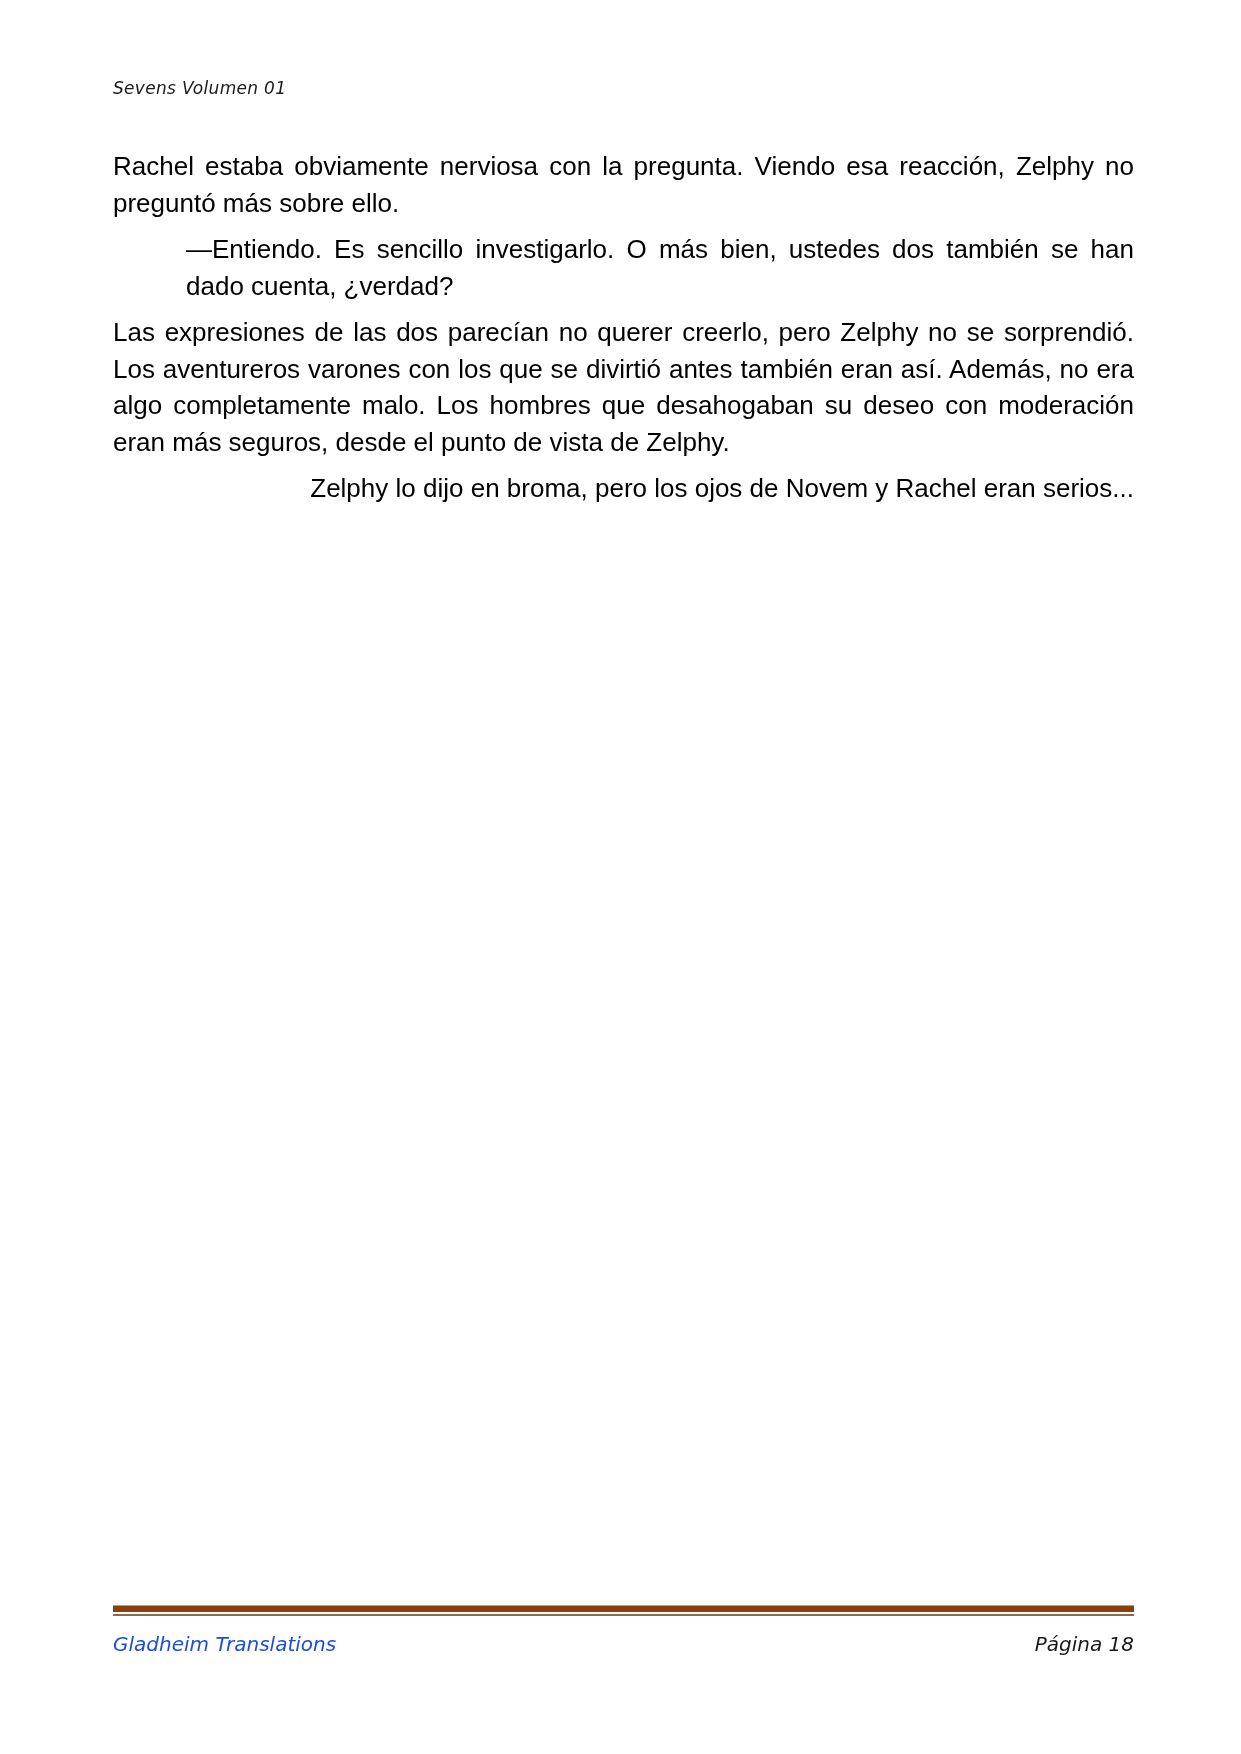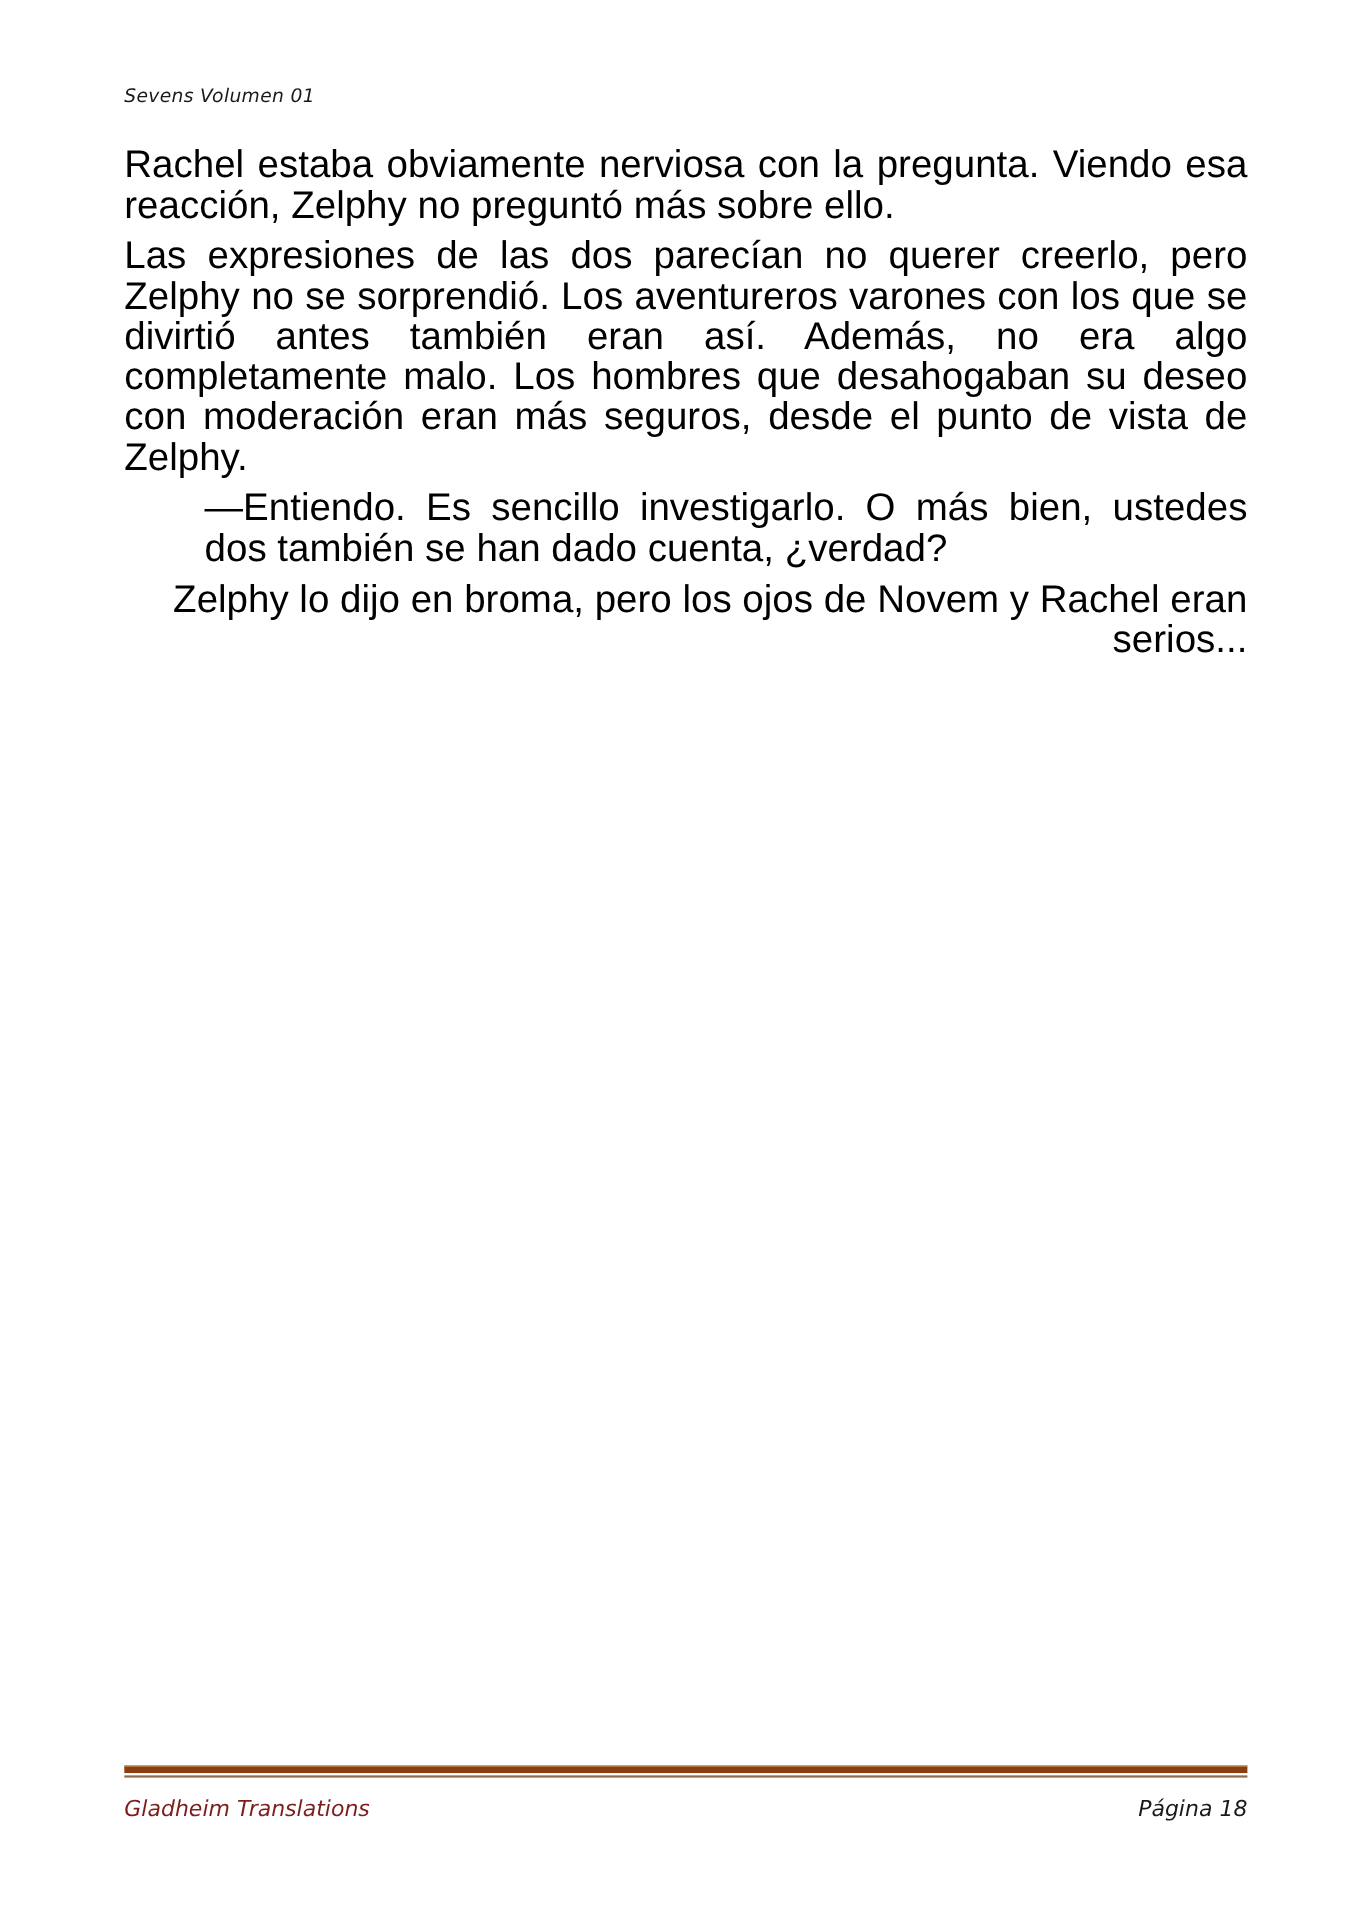--- a/index.html
+++ b/index.html
@@ -21,23 +21,23 @@
       top: 78px;
       font-family: "DejaVu Sans", sans-serif;
       font-style: italic;
       font-size: 17px;
       color: #1a1a1a;
       letter-spacing: 0.3px;
     }
     .body-text {
       position: absolute;
       left: 113px;
-      top: 132px;
+      top: 148px;
       width: 1021px;
-      font-size: 35px;
+      font-size: 26px;
       line-height: 36.5px;
     }
     .para {
       margin: 0 0 10px 0;
       text-align: justify;
     }
     .para.dialogue {
       margin-left: 73px;
     }
     .para.last-line-left {
@@ -62,41 +62,41 @@
       height: 2px;
       background: #8d6b4a;
     }
     .footer-left {
       position: absolute;
       left: 113px;
       top: 1632px;
       font-family: "DejaVu Sans", sans-serif;
       font-style: italic;
       font-size: 20px;
-      color: #7f1d1d;
+      color: #1d4ed8;
     }
     .footer-right {
       position: absolute;
       right: 107px;
       top: 1632px;
       font-family: "DejaVu Sans", sans-serif;
       font-style: italic;
       font-size: 20px;
       color: #1a1a1a;
     }
   </style>
 </head>
 <body>
 
 <div class="page-header">Sevens Volumen 01</div>
 
 <div class="body-text">
   <p class="para">Rachel estaba obviamente nerviosa con la pregunta. Viendo esa reacción, Zelphy no preguntó más sobre ello.</p>
+  <p class="para dialogue">—Entiendo. Es sencillo investigarlo. O más bien, ustedes dos también se han dado cuenta, ¿verdad?</p>
   <p class="para">Las expresiones de las dos parecían no querer creerlo, pero Zelphy no se sorprendió. Los aventureros varones con los que se divirtió antes también eran así. Además, no era algo completamente malo. Los hombres que desahogaban su deseo con moderación eran más seguros, desde el punto de vista de Zelphy.</p>
-  <p class="para dialogue">—Entiendo. Es sencillo investigarlo. O más bien, ustedes dos también se han dado cuenta, ¿verdad?</p>
   <p class="para last-line-left">Zelphy lo dijo en broma, pero los ojos de Novem y Rachel eran serios...</p>
 </div>
 
 <div class="footer-rule">
   <div class="thick"></div>
   <div class="gap"></div>
   <div class="thin"></div>
 </div>
 
 <div class="footer-left">Gladheim Translations</div>

